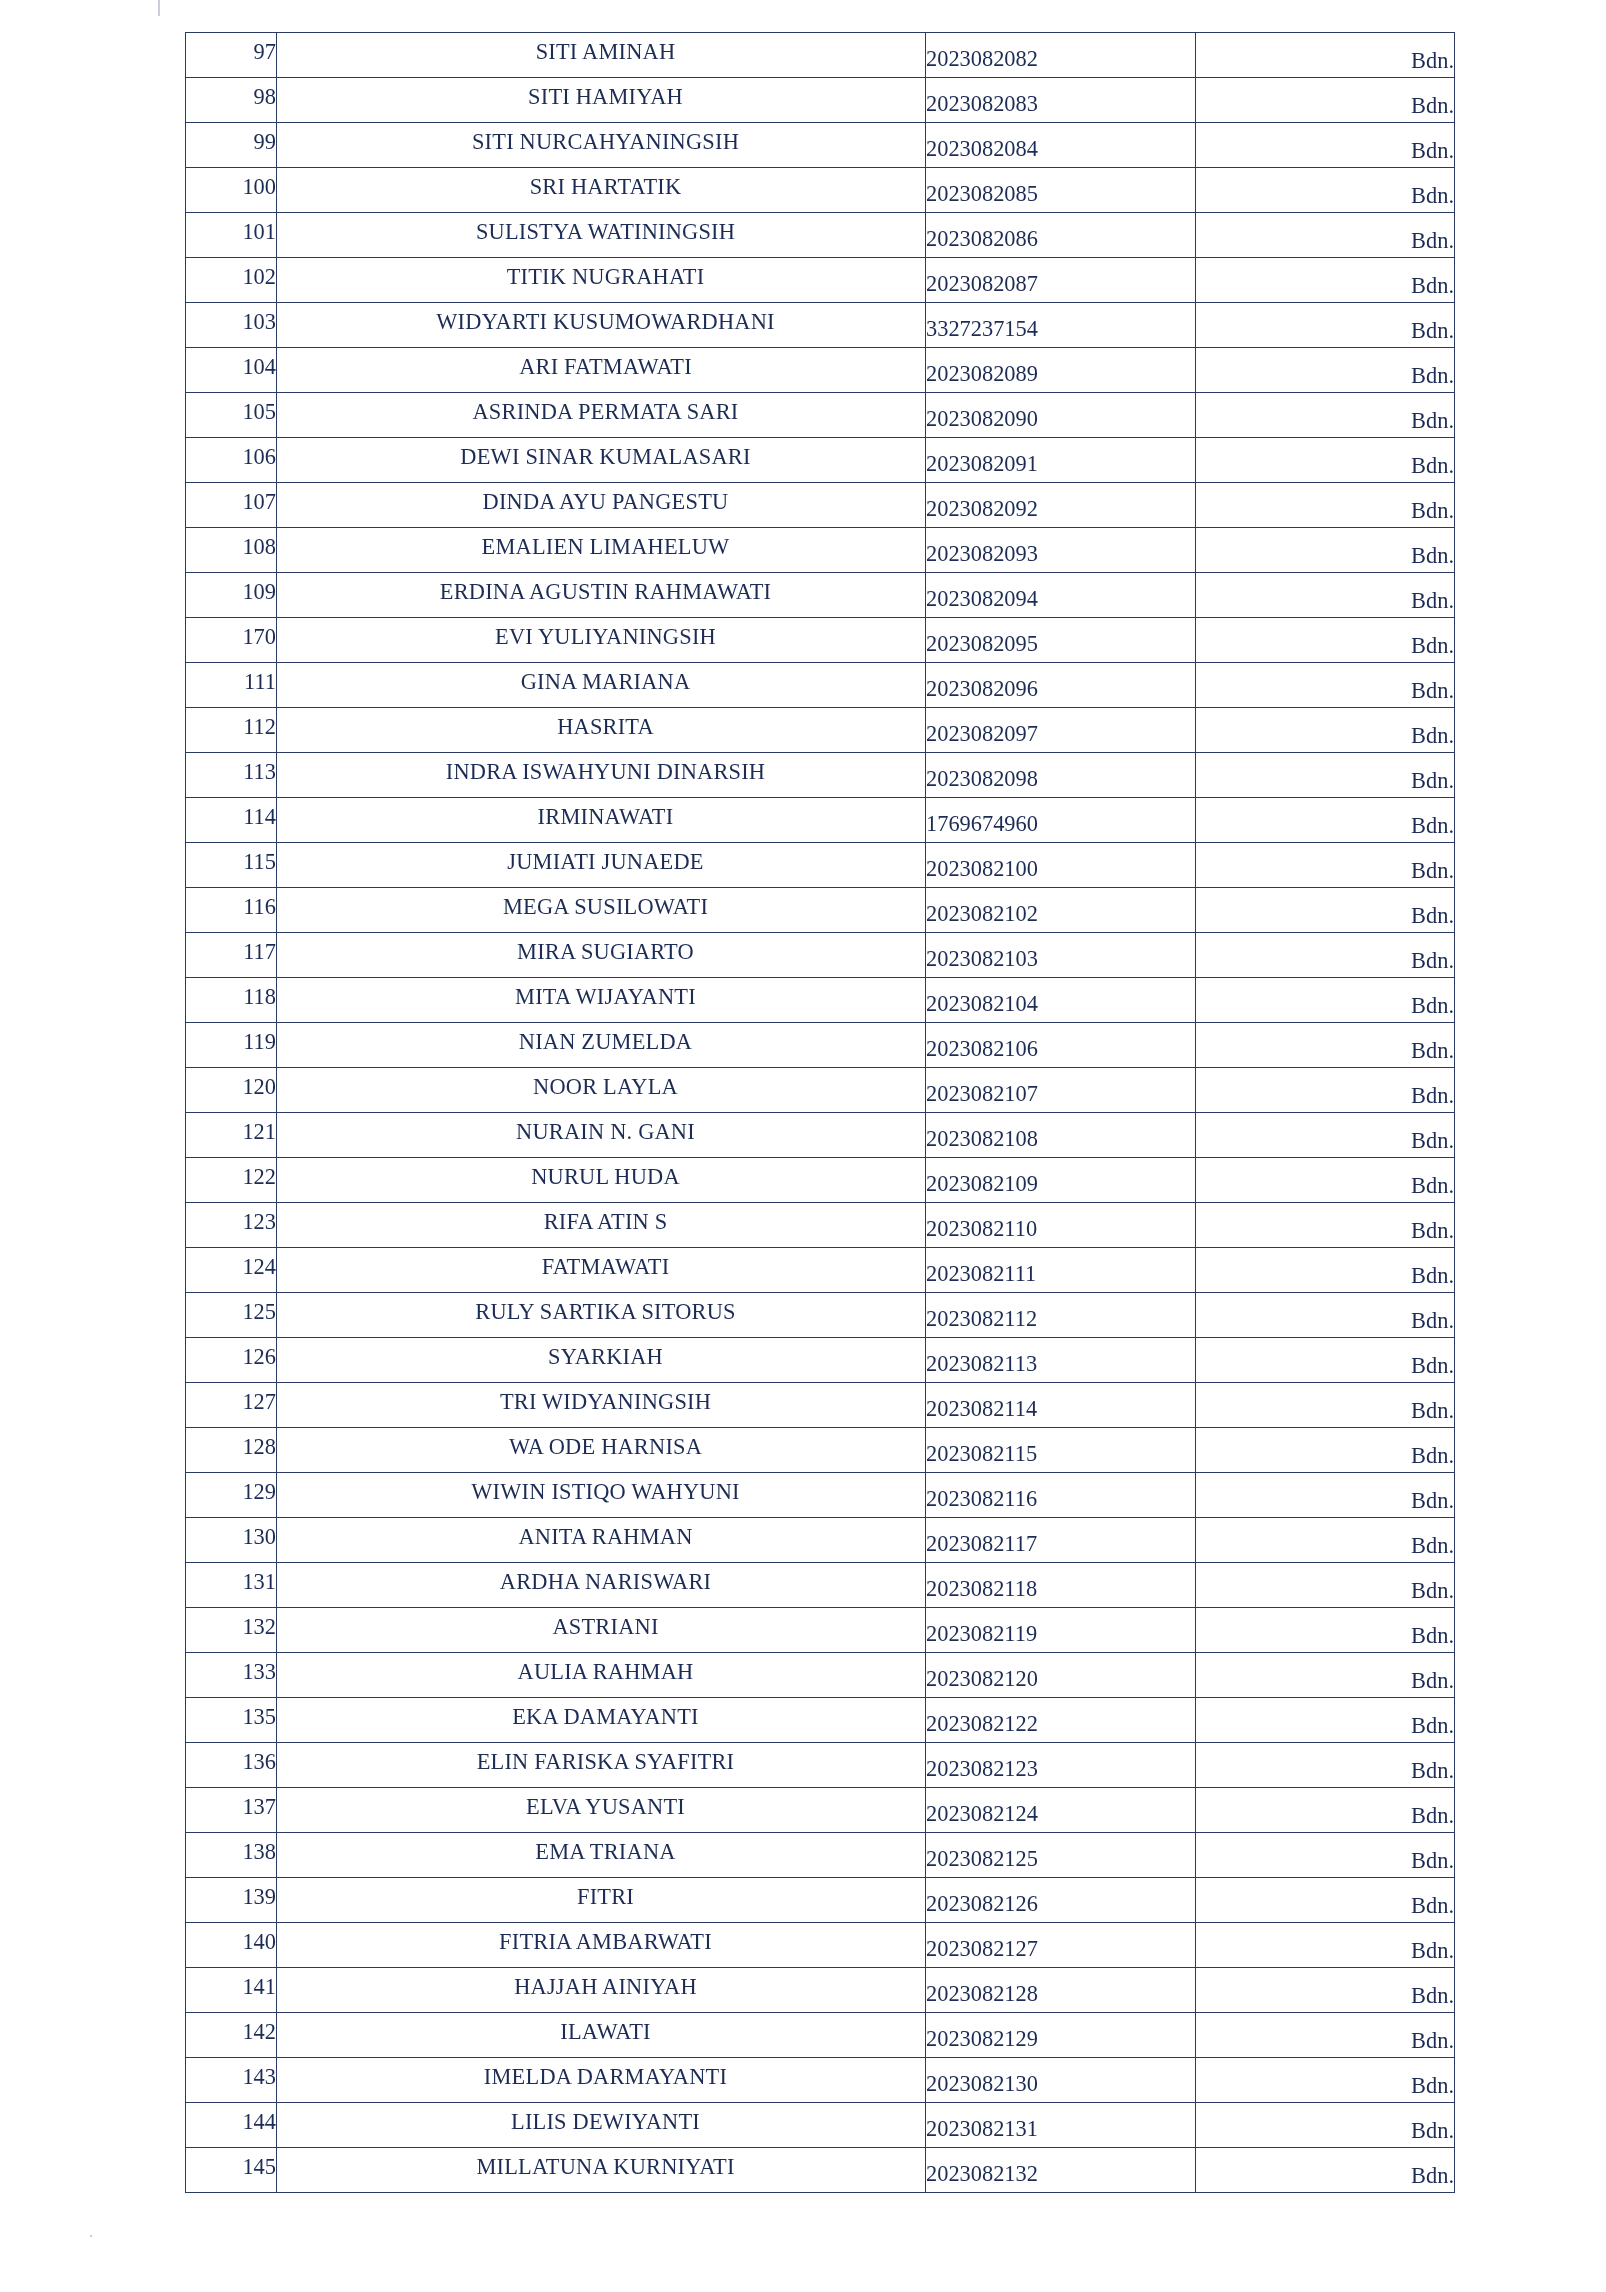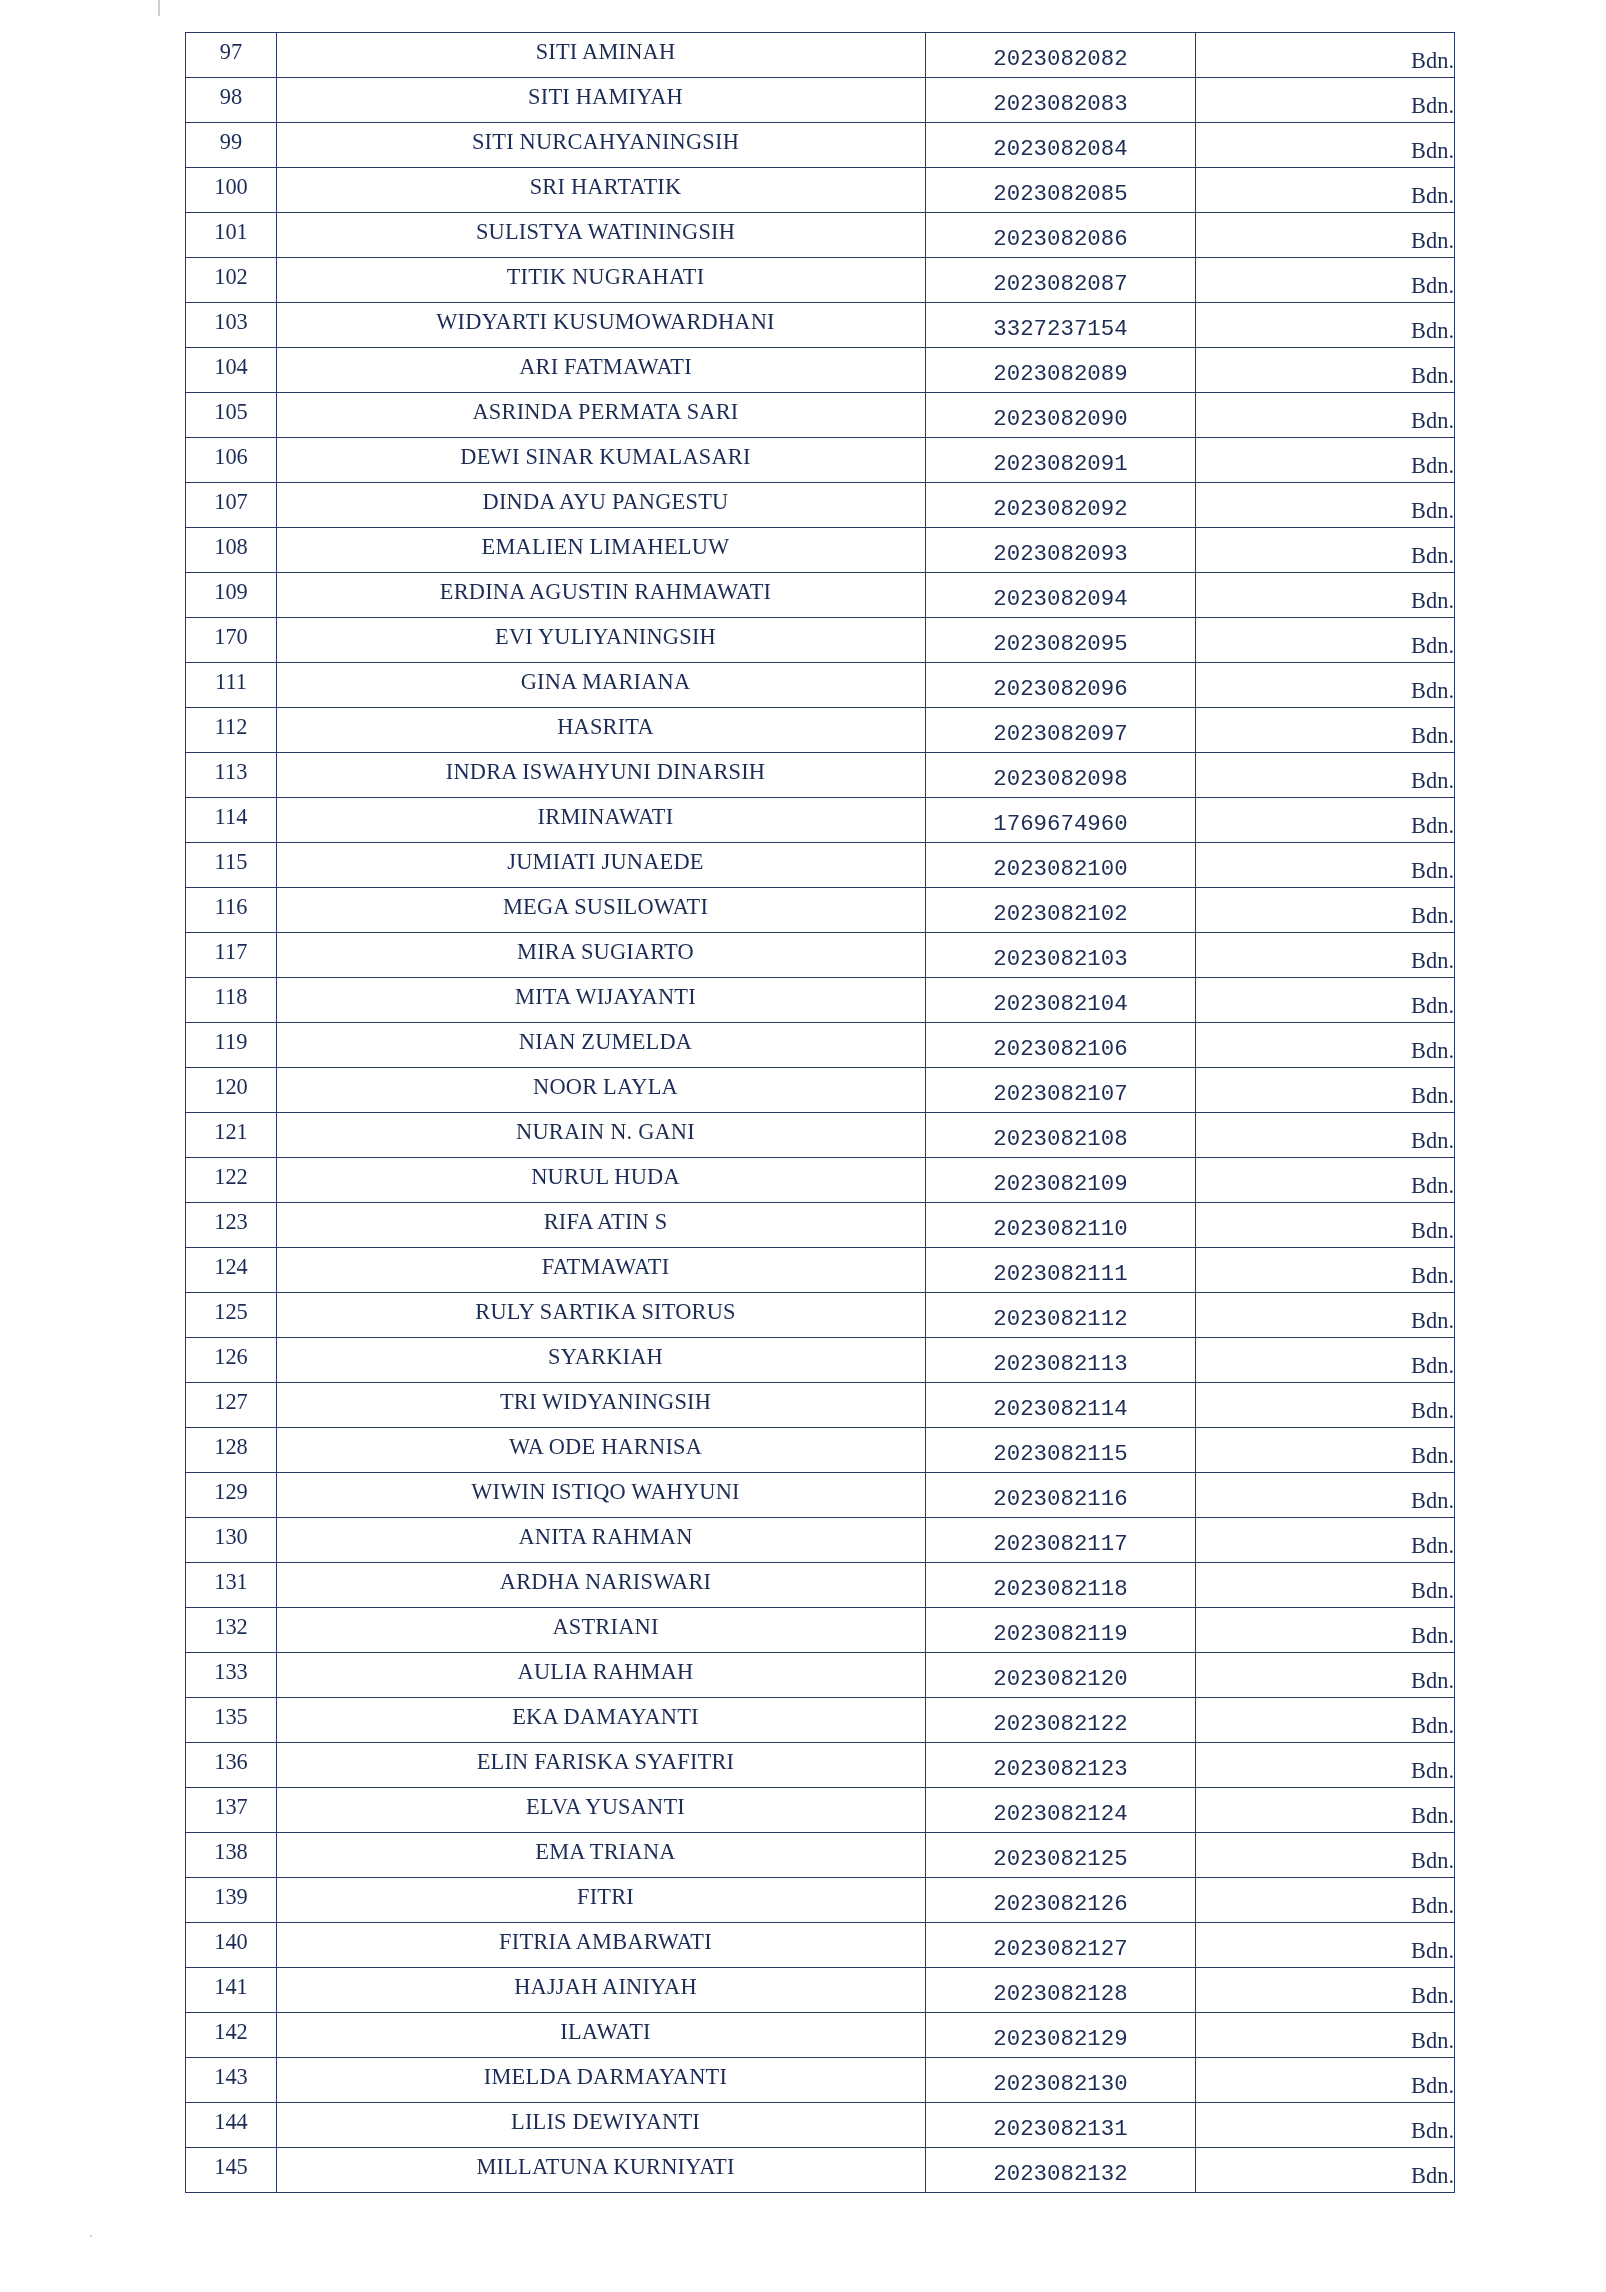--- a/index.html
+++ b/index.html
@@ -35,33 +35,31 @@
     border: 1.8px solid #2a3a63;
     padding: 0;
     vertical-align: middle;
     font-size: 22.4px;
     line-height: 1.0;
     height: 44px;
     color: #1d2c55;
   }
   .col-no {
     width: 90px;
-    text-align: center;
+    text-align: right;
     font-size: 21.5px;
   }
   .col-name {
     width: 639px;
     text-align: center;
     padding-left: 9px !important;
     letter-spacing: 0.2px;
   }
   .col-id {
     width: 269px;
-    text-align: center;
-    font-family: Liberation Mono, monospace;
   }
   .col-ket {
     width: 258px;
     text-align: right;
   }
   
   .cell-inner {
     display: block;
   }
   .col-no .cell-inner { transform: translateY(-2.7px); }

